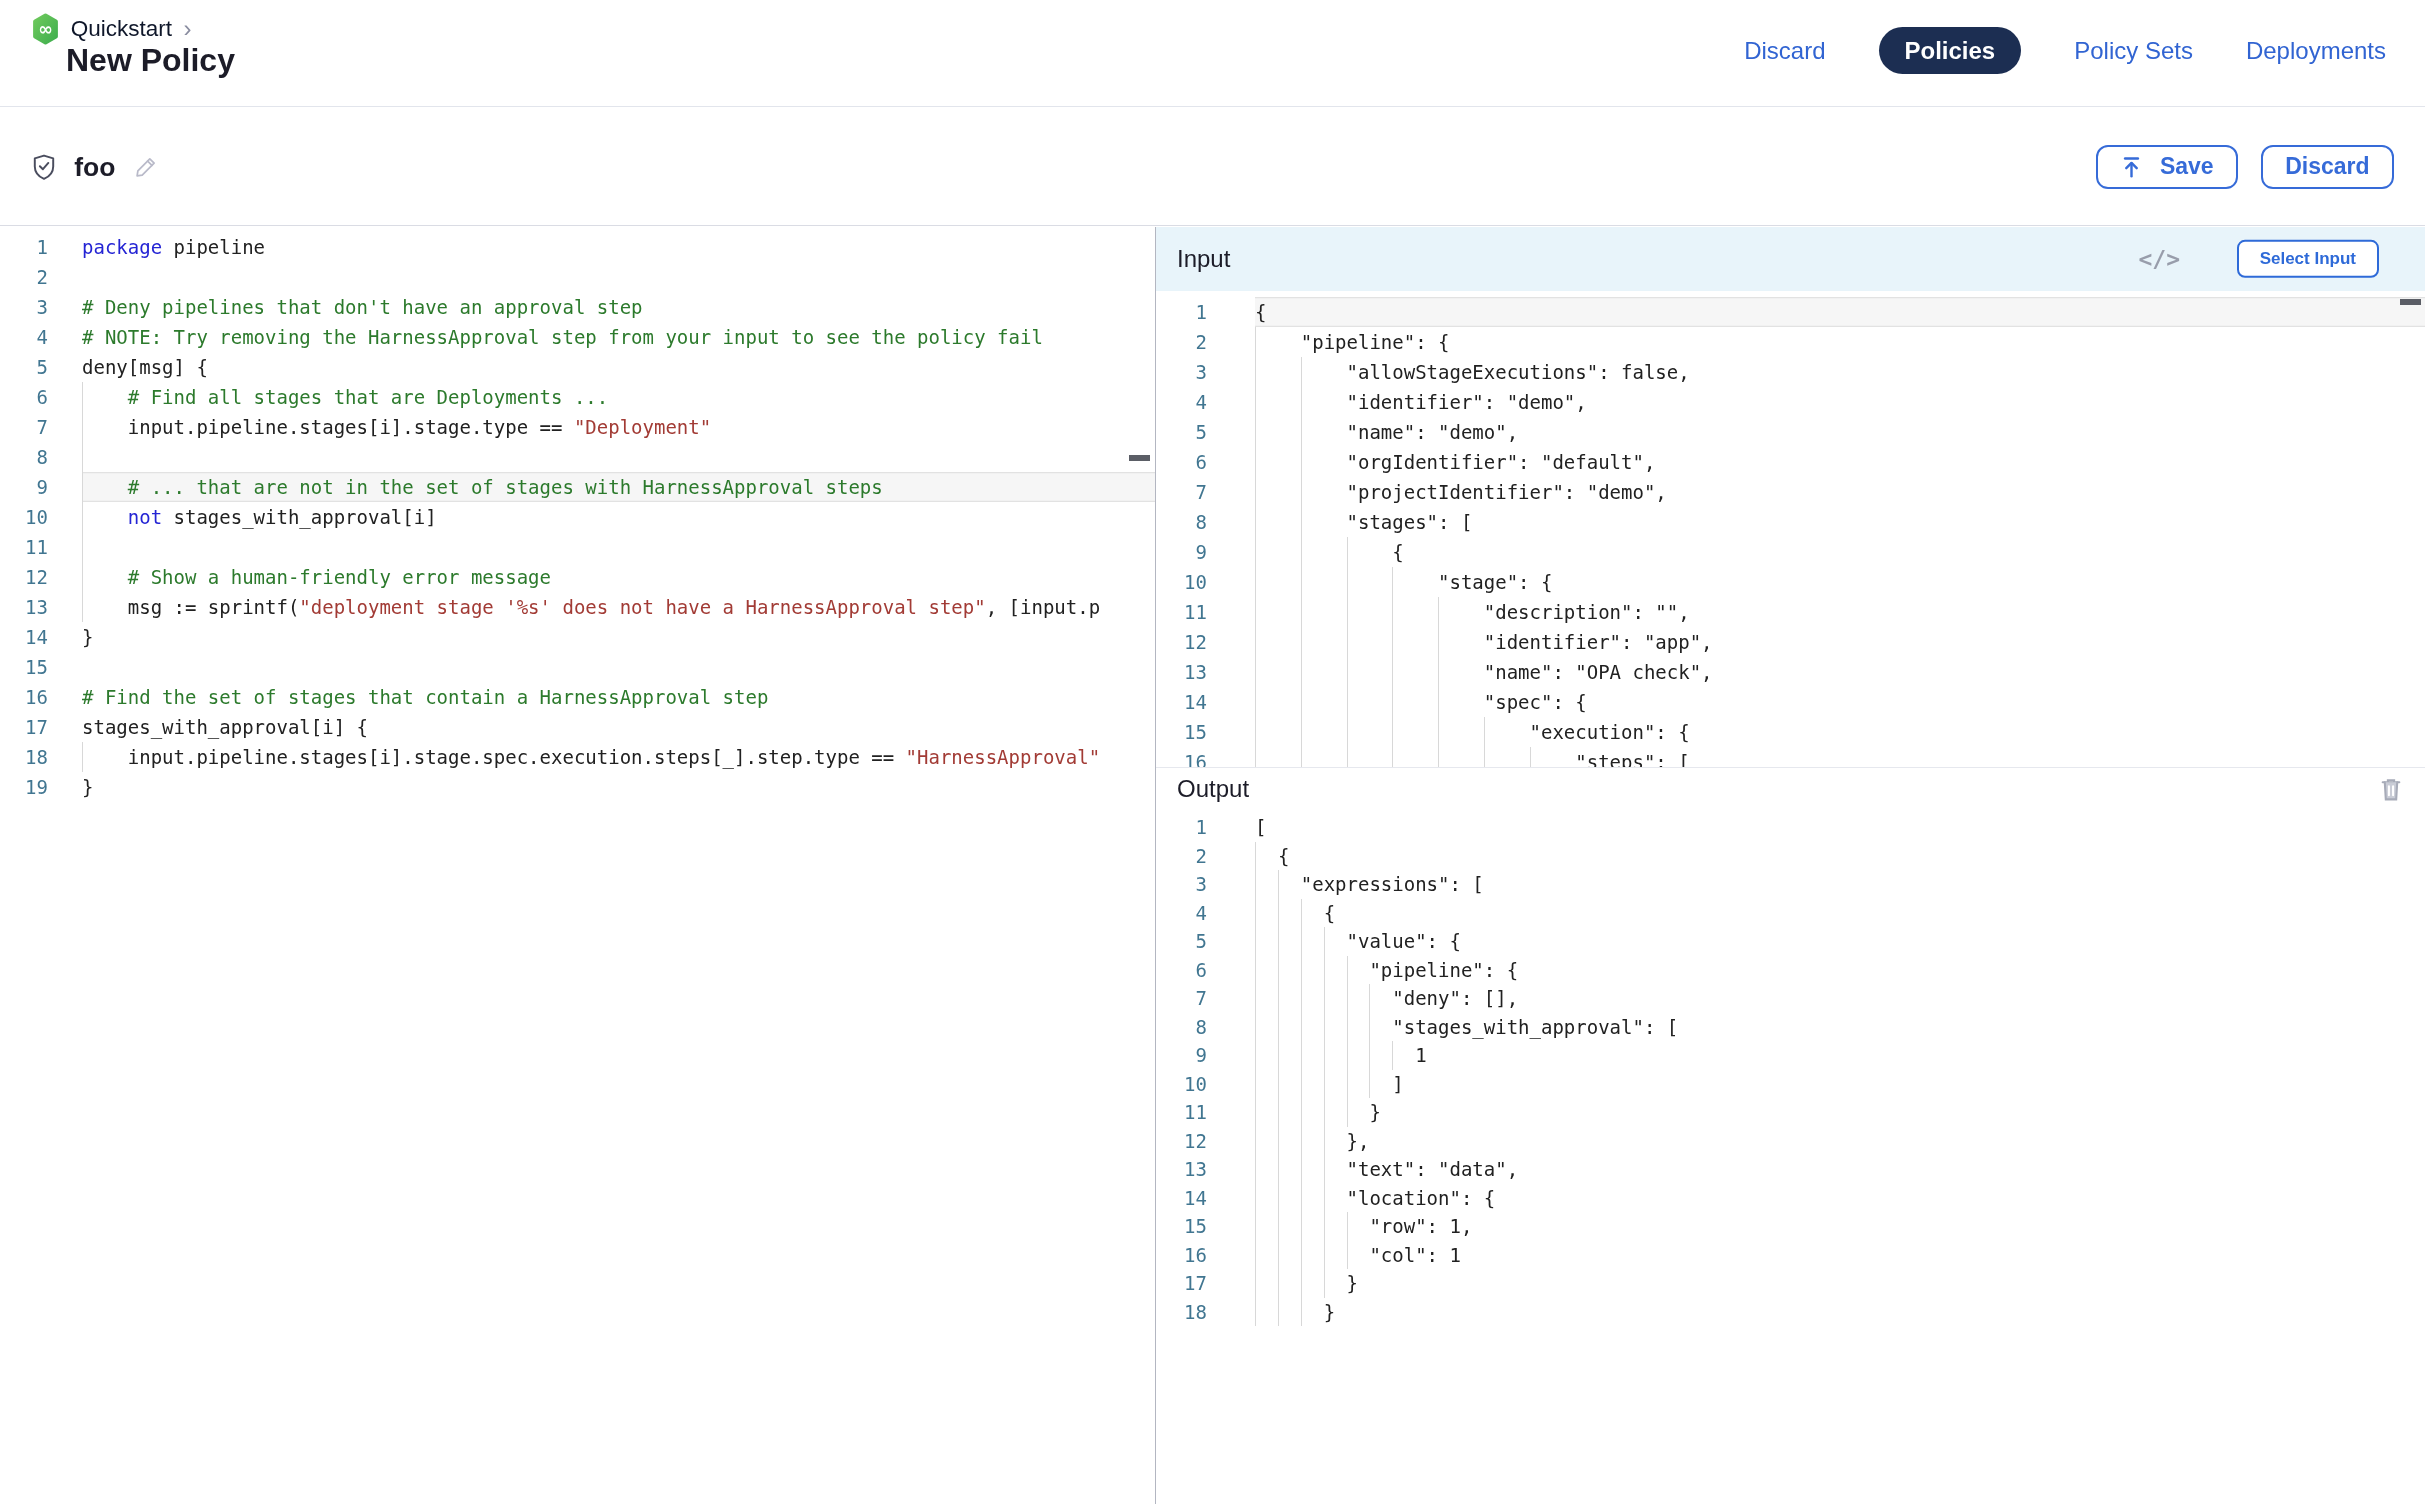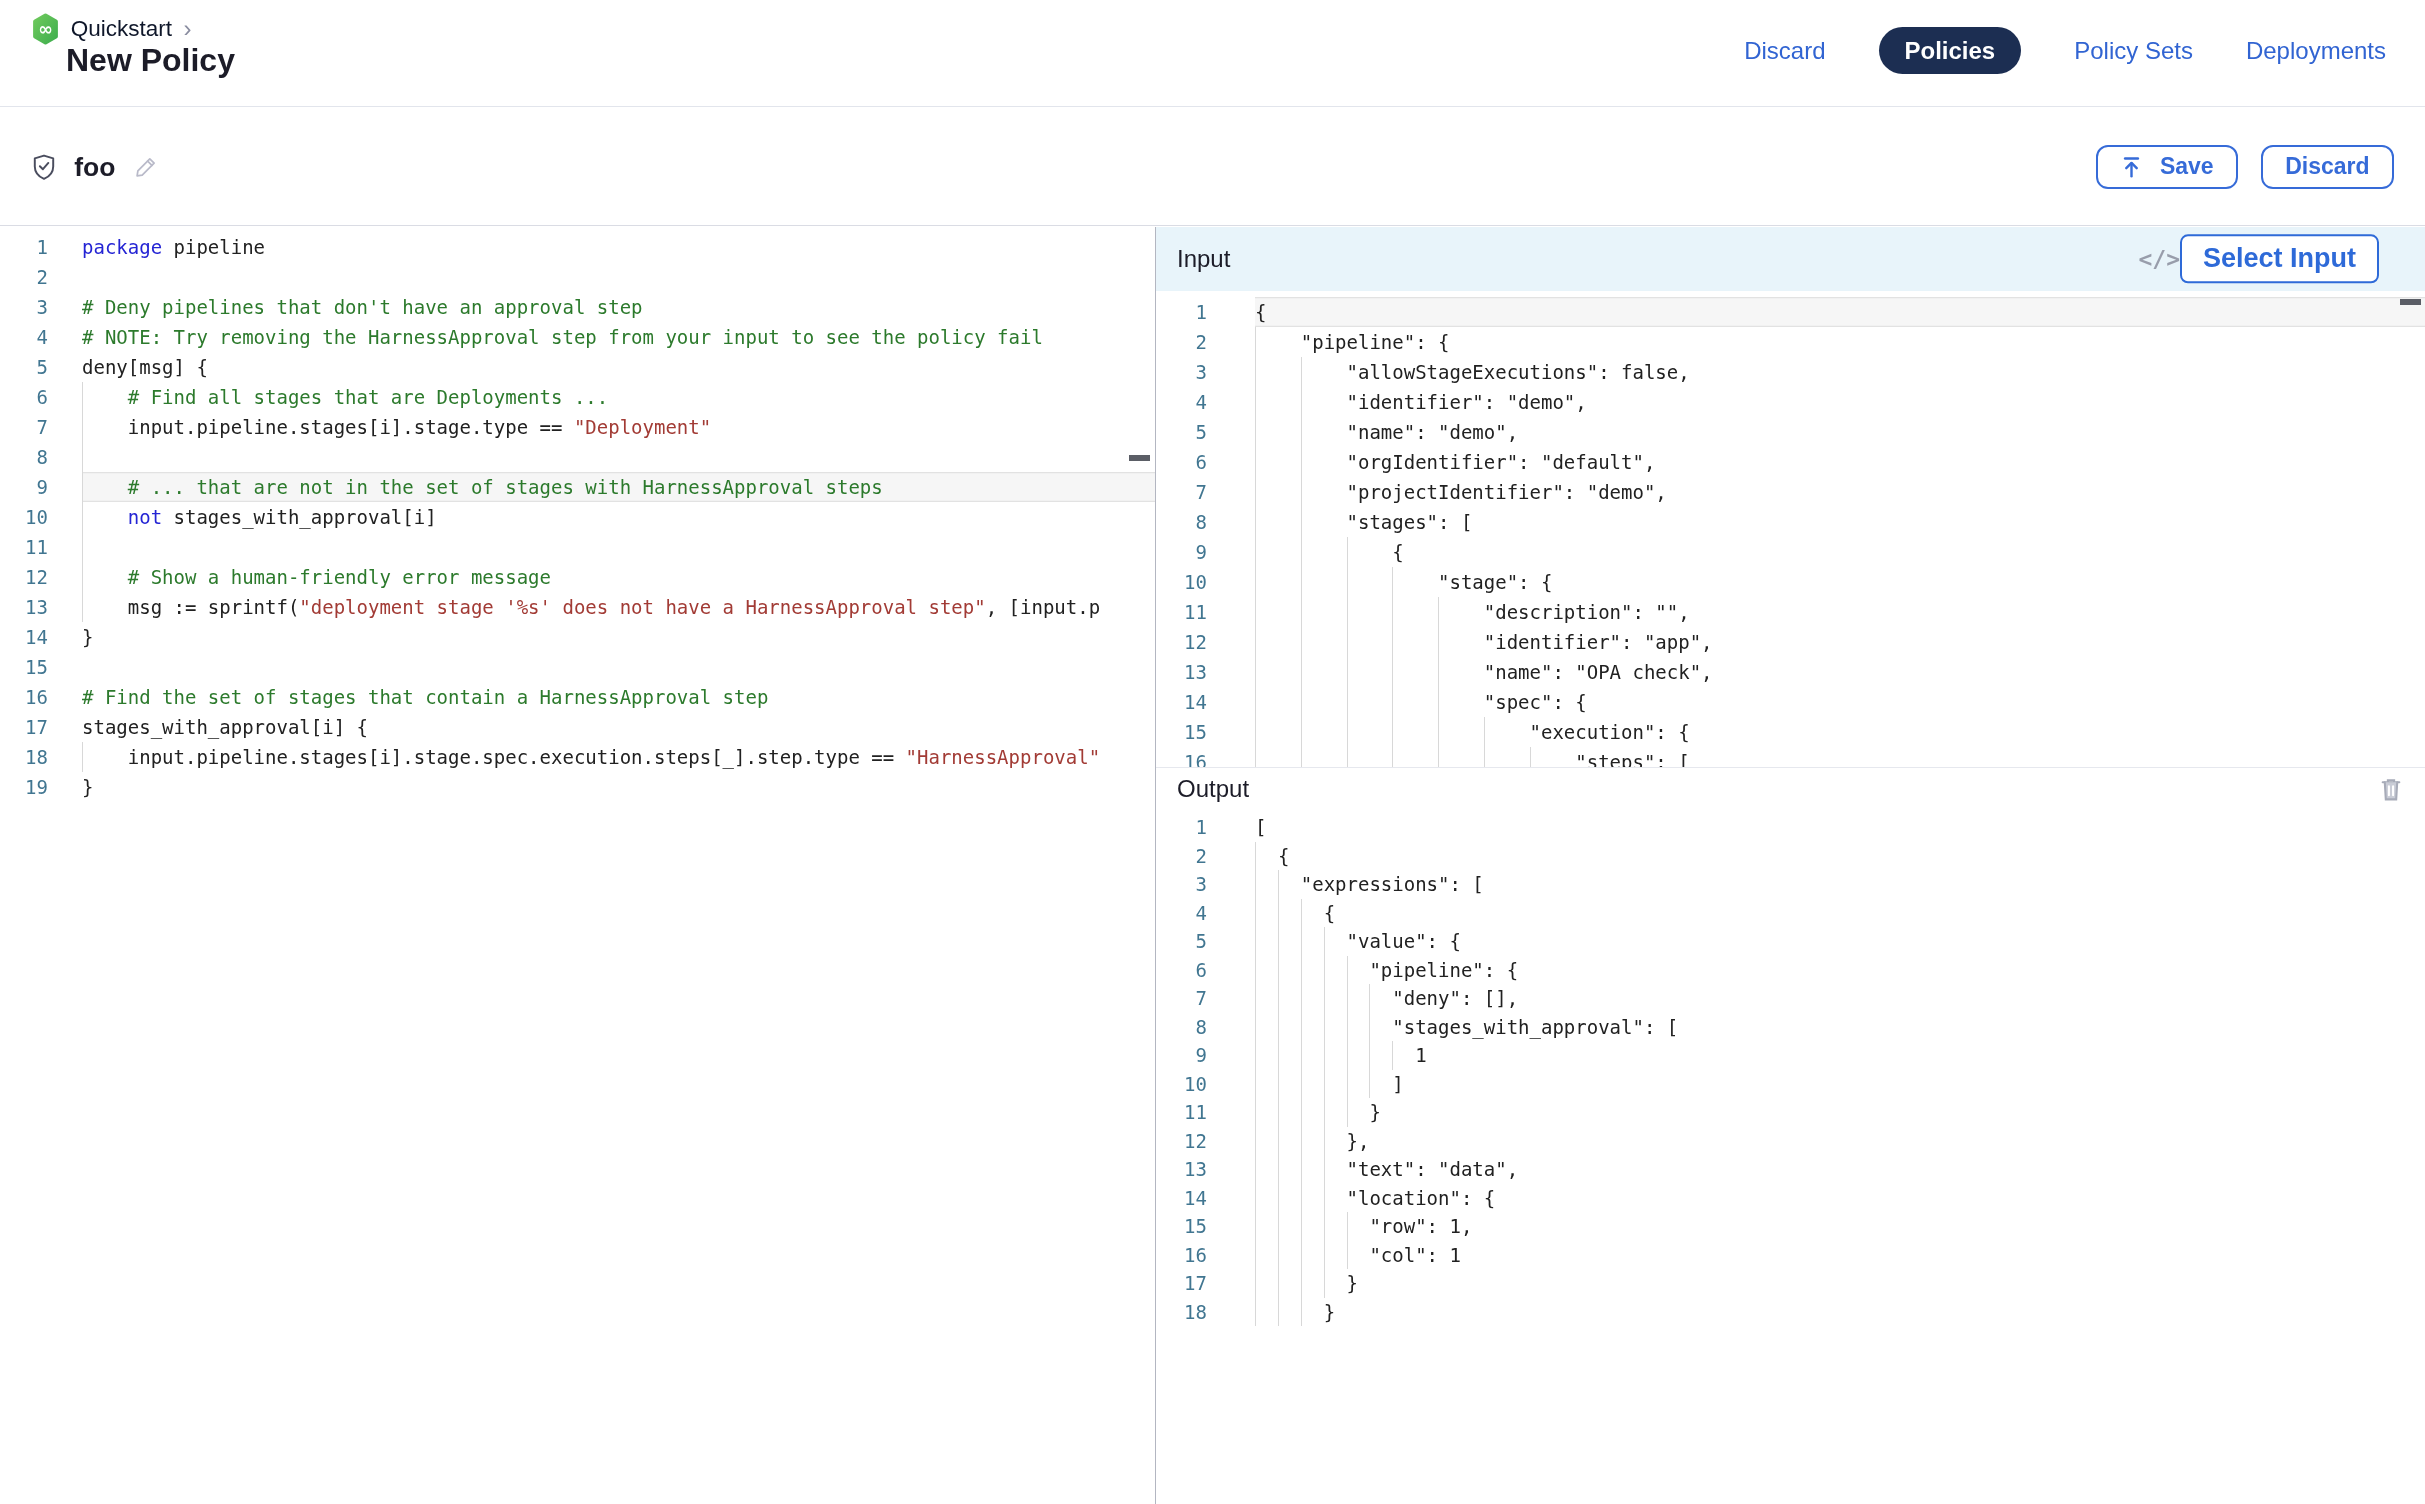--- a/index.html
+++ b/index.html
@@ -31,21 +31,21 @@
   
   .tabs{height:68px;flex:0 0 auto;position:relative;display:flex;align-items:stretch;padding-left:14.5px;gap:43px;}
   .tab{font-size:24px;color:#3a3d49;display:flex;align-items:center;padding:0 8px;position:relative;cursor:pointer;}
   .tab.on{font-weight:700;color:#1c1c28;}
   .tab.on:after{content:"";position:absolute;left:-22.5px;right:-17.7px;bottom:0;height:4.8px;background:#2160d0;}
   .test-btn{position:absolute;right:6.4px;top:50%;transform:translateY(-50%);display:flex;align-items:center;gap:11.3px;background:#64ba52;color:#fff;border:none;border-radius:8px;font-size:25px;font-weight:700;padding:8.8px 21px;cursor:pointer;font-family:inherit;}
 
   .in-head{height:64px;flex:0 0 auto;background:#e8f4fa;display:flex;align-items:center;padding-left:21px;position:relative;}
   .hd-lbl{font-size:24px;color:#1c1c28;}
   .code-ic{position:absolute;right:246px;top:50%;transform:translateY(-50%);color:#989dab;font-size:23px;font-weight:bold;font-family:"DejaVu Sans Mono","Liberation Mono",monospace;cursor:pointer;}
-  .sel-btn{position:absolute;right:47px;top:50%;transform:translateY(-50%);border:2px solid #2e6ad8;color:#2e6ad8;background:#fff;border-radius:8px;font-size:27px;font-weight:600;padding:7.2px 21px;cursor:pointer;font-family:inherit;}
+  .sel-btn{position:absolute;right:47px;top:50%;transform:translateY(-50%);border:2px solid #2e6ad8;color:#2e6ad8;background:#fff;border-radius:8px;font-size:17px;font-weight:600;padding:7.2px 21px;cursor:pointer;font-family:inherit;}
 
   .out-head{height:42px;flex:0 0 auto;display:flex;align-items:center;padding-left:21px;position:relative;border-top:0.8px solid #e6e8ee;background:#fff;}
   .trash{position:absolute;right:22.5px;top:50%;transform:translateY(-50%);cursor:pointer;line-height:0;}
 
   .banner{height:131px;flex:0 0 auto;background:#d8edd2;position:relative;}
   .b-row{display:flex;align-items:center;gap:21px;padding:19px 0 0 24px;}
   .b-txt{font-size:25px;font-weight:600;color:#1d1d2b;}
   .b-chev{position:absolute;left:50%;transform:translateX(-50%);top:79px;cursor:pointer;line-height:0;}
 
   

